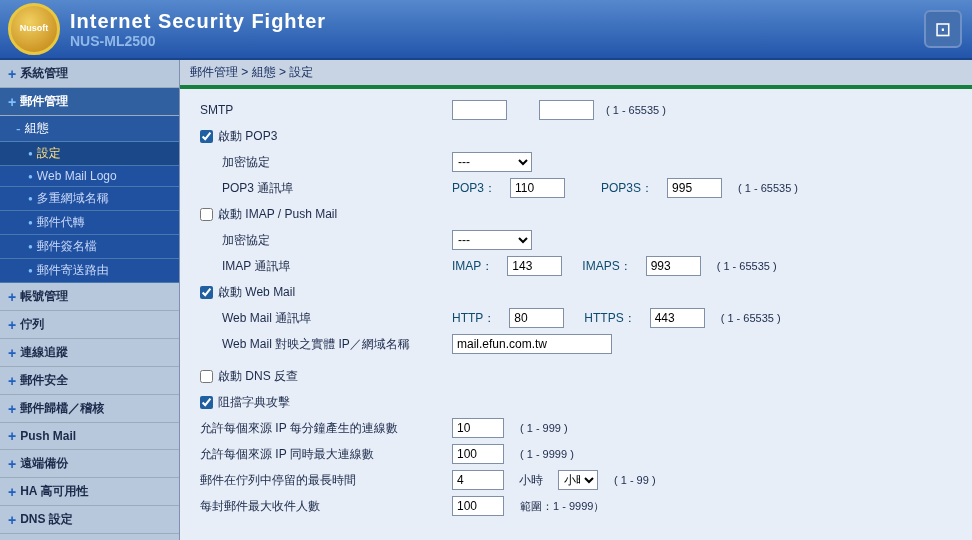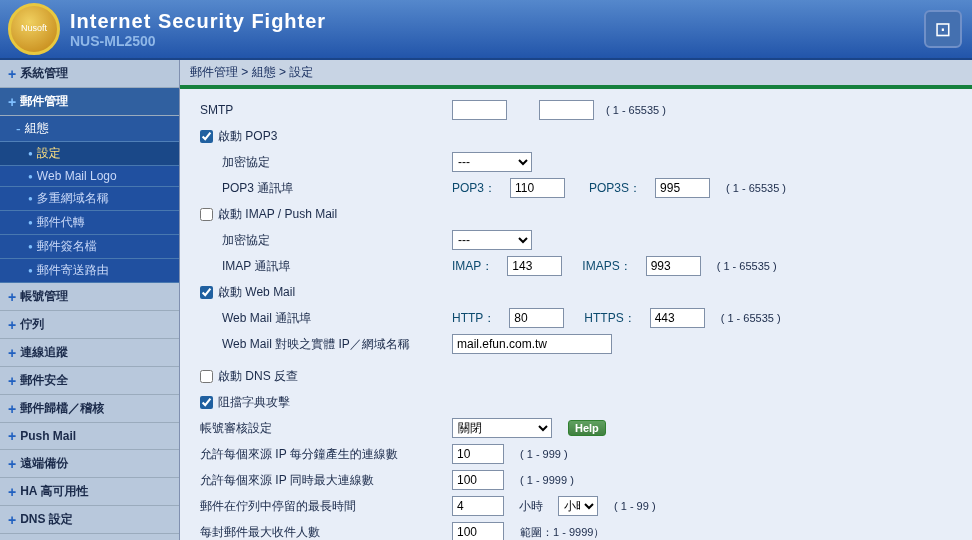--- a/index.html
+++ b/index.html
@@ -36,21 +36,21 @@
     .number-input { width: 52px; }
     .unit-text { color: #1a2a4a; font-size: 12px; margin: 0 3px; }
 
     .help-btn { background: linear-gradient(to bottom, #60a060, #408040); color: white; font-size: 11px; padding: 1px 6px; border: 1px solid #308030; border-radius: 3px; cursor: pointer; margin-left: 4px; font-weight: bold; }
   </style>
 </head>
 <body>
 
 <div style="background: linear-gradient(to bottom, #5588cc, #2255aa); height: 60px; display: flex; align-items: center; padding: 0 10px 0 8px; border-bottom: 2px solid #1a4488;">
   <div style="width: 52px; height: 52px; background: radial-gradient(circle at 40% 35%, #f0d060, #c08010); border-radius: 50%; border: 3px solid #e8c840; display: flex; align-items: center; justify-content: center; margin-right: 10px; flex-shrink: 0;">
-    <span style="color: white; font-size: 9px; font-weight: normal; text-align: center; line-height: 1.1;">Nusoft</span>
+    <span style="color: white; font-size: 9px; font-weight: bold; text-align: center; line-height: 1.1;">Nusoft</span>
   </div>
   <div>
     <div style="color: white; font-size: 20px; font-weight: bold; letter-spacing: 1px;">Internet Security Fighter</div>
     <div style="color: #90b8e8; font-size: 14px; font-weight: bold;">NUS-ML2500</div>
   </div>
   <div style="margin-left: auto; width: 38px; height: 38px; background: #4470b0; border: 2px solid #7090c8; border-radius: 6px; display: flex; align-items: center; justify-content: center; color: white; font-size: 20px;">⊡</div>
 </div>
 
 <div class="layout">
 
@@ -169,21 +169,21 @@
         </div>
       </div>
 
       <div class="form-row">
         <div class="form-label" style="padding-left: 30px;">
           <span>POP3 通訊埠</span>
         </div>
         <div class="form-control">
           <span class="port-label">POP3：</span>
           <input type="text" class="port-input" value="110" style="">
-          <span class="port-label" style="margin-left:12px;">POP3S：</span>
+          <span class="port-label" style="margin-left:24px;">POP3S：</span>
           <input type="text" class="port-input" value="995" style="">
           <span class="range-text">( 1 - 65535 )</span>
         </div>
       </div>
 
       <div class="form-row">
         <div class="form-label">
           <input type="checkbox" class="checkbox" style="">
           <span>啟動 IMAP / Push Mail</span>
         </div>
@@ -251,31 +251,20 @@
         </div>
       </div>
 
       <div class="form-row">
         <div class="form-label">
           <input type="checkbox" class="checkbox" checked="" style="">
           <span>阻擋字典攻擊</span>
         </div>
       </div>
 
-      <div class="form-row">
-        <div class="form-label">
-          <span>帳號審核設定</span>
-        </div>
-        <div class="form-control">
-          <select class="select-wide">
-            <option>關閉</option>
-          </select>
-          <button class="help-btn">Help</button>
-        </div>
-      </div>
 
       <div class="form-row">
         <div class="form-label">
           <span>允許每個來源 IP 每分鐘產生的連線數</span>
         </div>
         <div class="form-control">
           <input type="text" class="number-input" value="10" style="">
           <span class="range-text">( 1 - 999 )</span>
         </div>
       </div>

